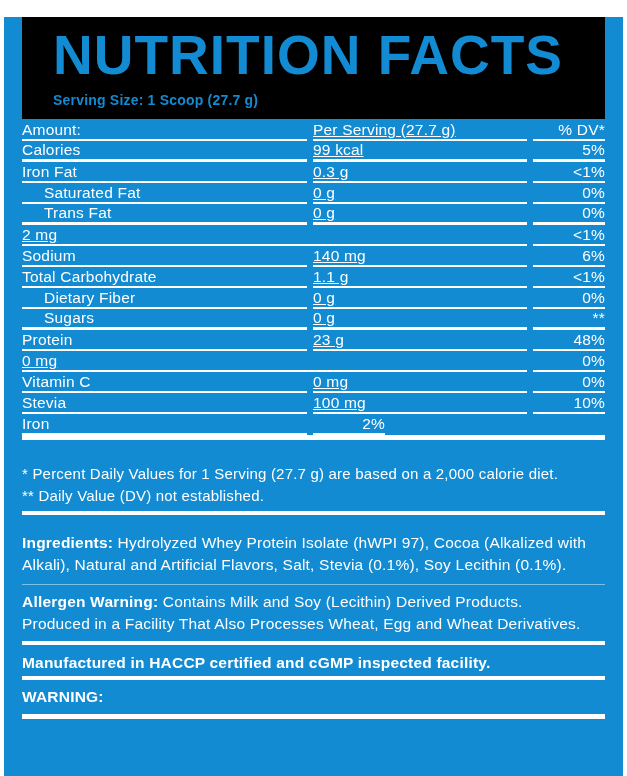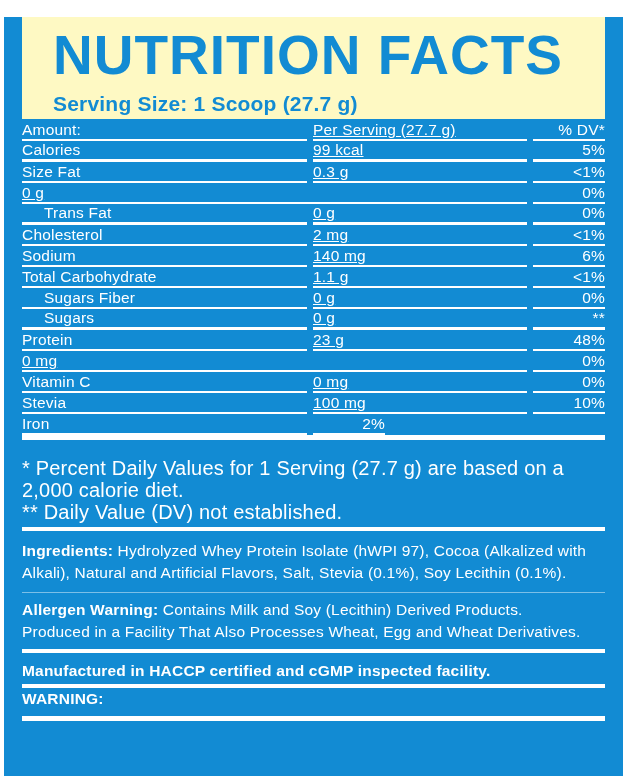--- a/index.html
+++ b/index.html
@@ -12,58 +12,58 @@
   }
   .label-card {
     margin: 8px 4px; width: 619px; height: 760px;
     background: var(--brand-blue);
     padding: 0 18px;
     color: #ffffff;
   }
   
   .header-box {
     margin-top: 17px; height: 102px;
-    background: #fef9c3; color: var(--brand-blue);
+    background: #000000; color: var(--brand-blue);
     padding: 8px 0 0 31px;
   }
   .label-title {
     font-size: 55px; font-weight: bold; letter-spacing: 1px;
     line-height: 60px; white-space: nowrap;
   }
   .serving-size {
-    font-size: 21px; font-weight: bold; margin-top: 7px; letter-spacing: 0.2px;
+    font-size: 14px; font-weight: bold; margin-top: 7px; letter-spacing: 0.2px;
   }
   
   .facts-table { margin-top: 1px; }
   .t-row {
     display: flex; column-gap: 6px;
     height: 21px; align-items: center;
     font-size: 15.5px; letter-spacing: 0.2px;
   }
   .t-cell { border-bottom: 2px solid #ffffff; height: 100%; display: flex; align-items: center; }
   .c-label { flex: 0 0 285px; text-align: center; }
   .c-value { flex: 1 1 auto; text-decoration: underline; }
   .c-dv    { flex: 0 0 72px; justify-content: flex-end; }
   .t-row.group-end .t-cell { border-bottom-width: 3px; }
   .t-row.indent .c-label { padding-left: 22px; }
   
   .bar { background: #ffffff; height: 5px; }
   .bar.thin { height: 4px; }
   .faint-divider { height: 1px; background: rgba(255,255,255,0.45); }
   
-  .footnotes { margin-top: 17px; font-size: 20px; line-height: 22px; letter-spacing: 0.2px; }
+  .footnotes { margin-top: 23px; font-size: 15px; line-height: 22px; letter-spacing: 0.2px; }
   .para { font-size: 15.5px; line-height: 22px; letter-spacing: 0.2px; }
   .para .lead { font-weight: bold; }
   .pre-line { white-space: pre-line; }
   .mt4 { margin-top: 4px; } .mt6 { margin-top: 6px; } .mt8 { margin-top: 8px; }
   .bold-line { font-weight: bold; }
-  .section-ingredients { margin-top: 9px; }
+  .section-ingredients { margin-top: 17px; }
   .section-allergen { margin-top: 6px; }
   .manufactured { margin-top: 5px; height: 26px; display: flex; align-items: center; }
-  .warning-title { font-weight: bold; }
+  .warning-title { font-weight: bold; margin-top: 6px; }
 </style>
 </head>
 <body>
 
 <div class="label-card">
 
   <div class="header-box">
     <div class="label-title">NUTRITION FACTS</div>
     <div class="serving-size">Serving Size: 1 Scoop (27.7 g)</div>
   </div>
@@ -76,56 +76,56 @@
       <div class="t-cell c-dv">% DV*</div>
     </div>
 
     <div class="t-row group-end">
       <div class="t-cell c-label">Calories</div>
       <div class="t-cell c-value">99 kcal</div>
       <div class="t-cell c-dv">5%</div>
     </div>
 
     <div class="t-row">
-      <div class="t-cell c-label">Size Fat</div>
+      <div class="t-cell c-label">Iron Fat</div>
       <div class="t-cell c-value">0.3 g</div>
       <div class="t-cell c-dv">&lt;1%</div>
     </div>
 
     <div class="t-row indent">
+      <div class="t-cell c-label">Saturated Fat</div>
       <div class="t-cell c-value">0 g</div>
       <div class="t-cell c-dv">0%</div>
     </div>
 
     <div class="t-row indent group-end">
       <div class="t-cell c-label">Trans Fat</div>
       <div class="t-cell c-value">0 g</div>
       <div class="t-cell c-dv">0%</div>
     </div>
 
     <div class="t-row">
-      <div class="t-cell c-label">Cholesterol</div>
       <div class="t-cell c-value">2 mg</div>
       <div class="t-cell c-dv">&lt;1%</div>
     </div>
 
     <div class="t-row">
       <div class="t-cell c-label">Sodium</div>
       <div class="t-cell c-value">140 mg</div>
       <div class="t-cell c-dv">6%</div>
     </div>
 
     <div class="t-row">
       <div class="t-cell c-label">Total Carbohydrate</div>
       <div class="t-cell c-value">1.1 g</div>
       <div class="t-cell c-dv">&lt;1%</div>
     </div>
 
     <div class="t-row indent">
-      <div class="t-cell c-label">Sugars Fiber</div>
+      <div class="t-cell c-label">Dietary Fiber</div>
       <div class="t-cell c-value">0 g</div>
       <div class="t-cell c-dv">0%</div>
     </div>
 
     <div class="t-row indent group-end">
       <div class="t-cell c-label">Sugars</div>
       <div class="t-cell c-value">0 g</div>
       <div class="t-cell c-dv">**</div>
     </div>
 

